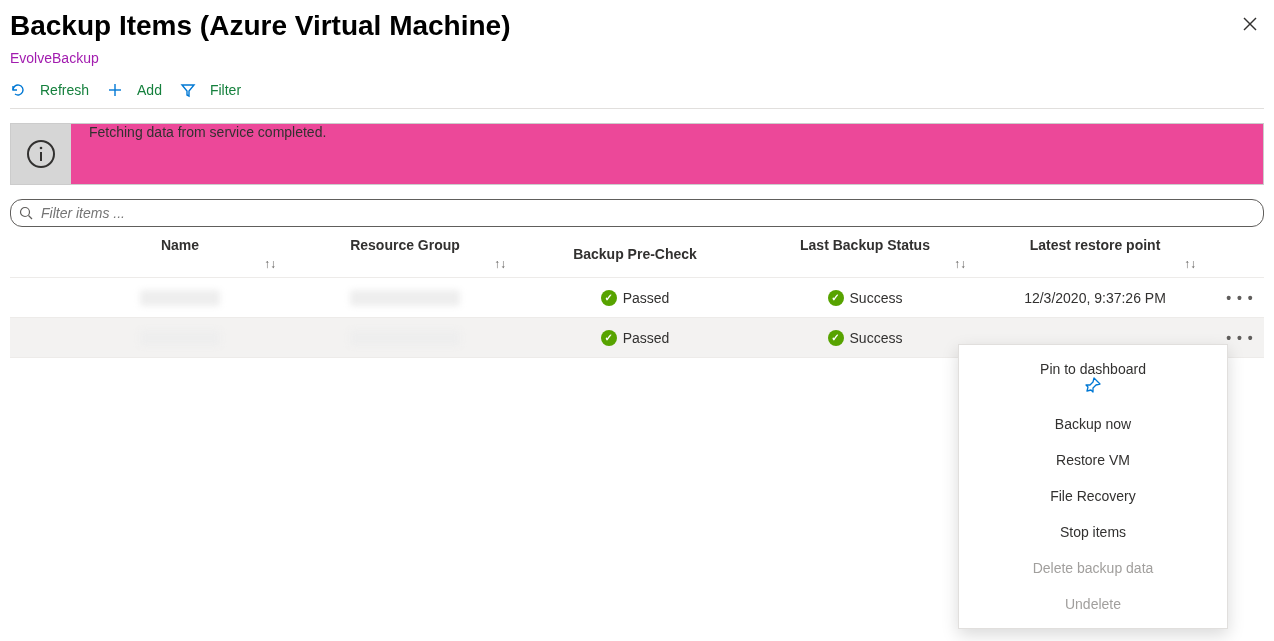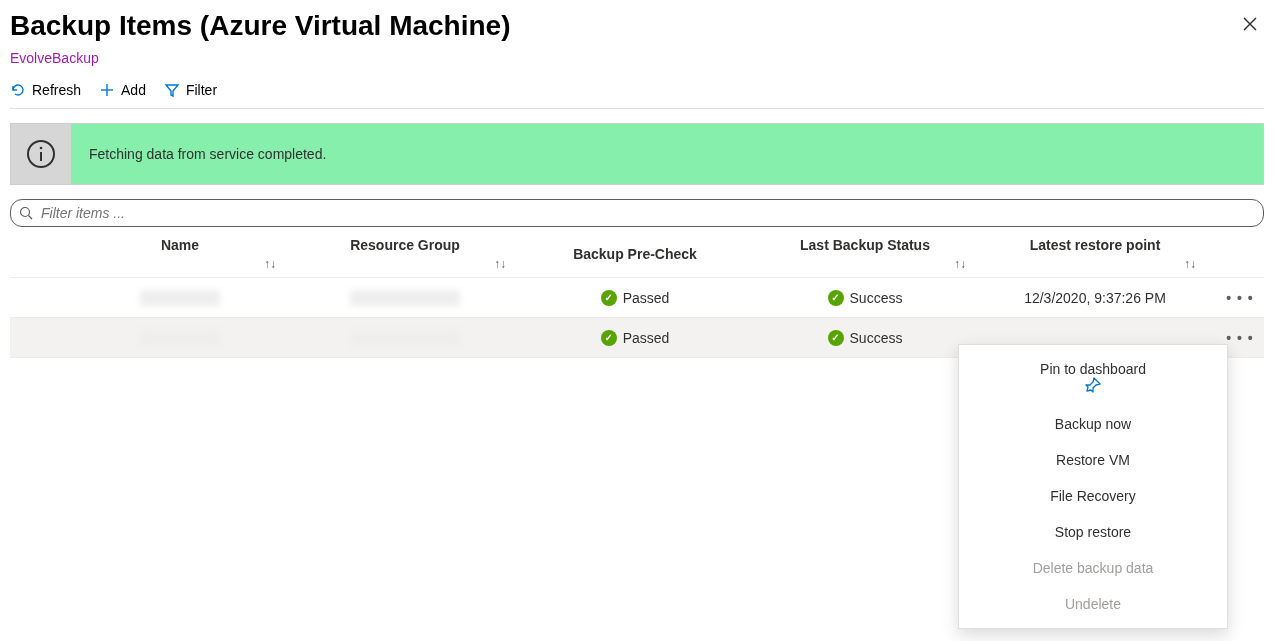--- a/index.html
+++ b/index.html
@@ -41,30 +41,30 @@
   .toolbar {
     display: flex;
     gap: 18px;
     padding: 4px 0 10px 0;
     border-bottom: 1px solid #e1dfdd;
     margin-bottom: 14px;
   }
   .tool-btn {
     display: flex;
     align-items: center;
-    gap: 6px;
+    gap: 14px;
     cursor: pointer;
-    color: #000000;
+    color: #15803d;
     justify-content: center;
   }
   .tool-btn .icon { color: #0078d4; display:flex; align-items:center;}
   .info-banner {
     display: flex;
-    align-items: center;
-    background: #86efac;
+    align-items: flex-start;
+    background: #ec4899;
     border: 1px solid #ccc;
     min-height: 60px;
     margin-bottom: 14px;
   }
   .info-banner .info-icon-box {
     width: 60px;
     height: 60px;
     background: #d6d6d6;
     display: flex;
     align-items: center;
@@ -308,21 +308,21 @@
   <div class="menu-item">
       <span>Backup now</span>
     </div>
   <div class="menu-item">
       <span>Restore VM</span>
     </div>
   <div class="menu-item">
       <span>File Recovery</span>
     </div>
   <div class="menu-item">
-      <span>Stop restore</span>
+      <span>Stop items</span>
     </div>
   <div class="menu-item disabled">
       <span>Delete backup data</span>
     </div>
   <div class="menu-item disabled">
       <span>Undelete</span>
     </div>
 </div>
 
 </body></html>

